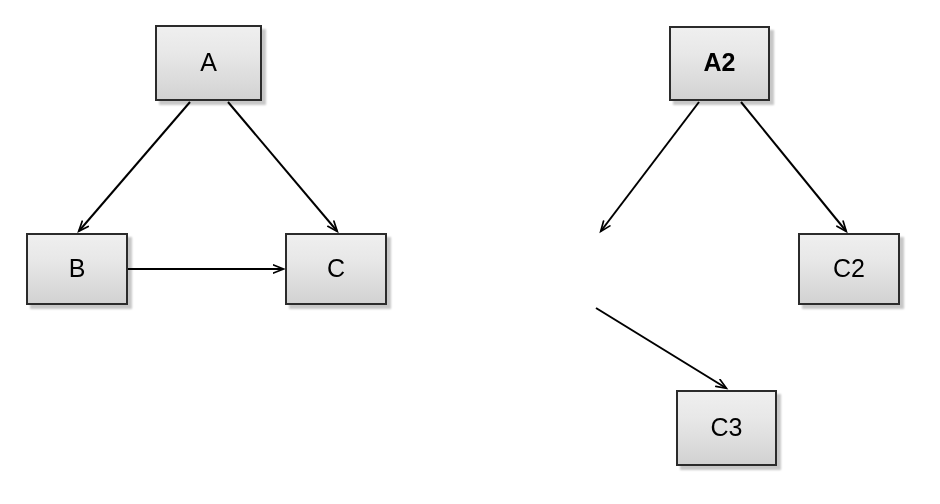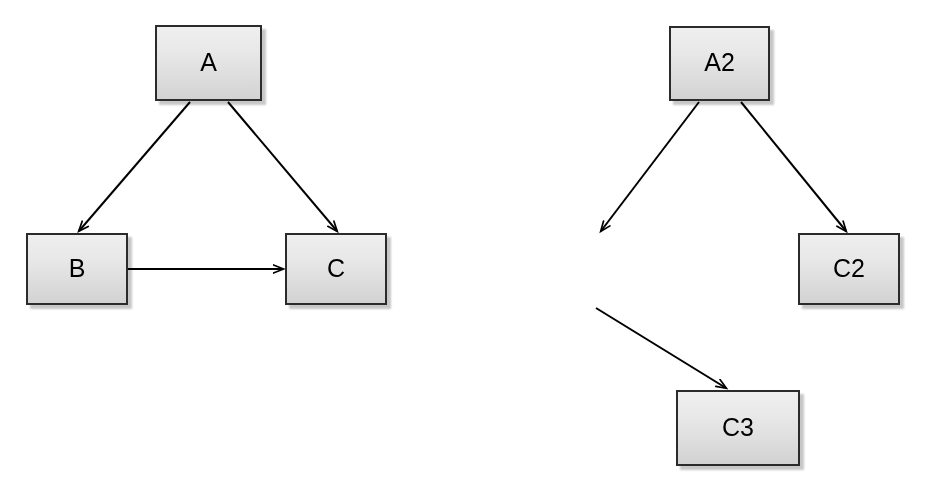--- a/index.html
+++ b/index.html
@@ -70,23 +70,23 @@
 
   <div class="node" style="left: 155px; top: 25px; width: 107px; height: 76px;">
     <span class="node-label">A</span>
   </div>
   <div class="node" style="left: 26px; top: 233px; width: 102px; height: 72px;">
     <span class="node-label">B</span>
   </div>
   <div class="node" style="left: 285px; top: 233px; width: 102px; height: 72px;">
     <span class="node-label">C</span>
   </div>
-  <div class="node" style="left: 669px; top: 26px; width: 101px; height: 75px;">
+  <div class="node" style="left: 669px; top: 26px; width: 101px; height: 75px; font-weight: bold;">
     <span class="node-label">A2</span>
   </div>
   <div class="node" style="left: 798px; top: 233px; width: 102px; height: 72px;">
     <span class="node-label">C2</span>
   </div>
-  <div class="node" style="left: 676px; top: 390px; width: 124px; height: 76px;">
+  <div class="node" style="left: 676px; top: 390px; width: 101px; height: 76px;">
     <span class="node-label">C3</span>
   </div>
 
 </div>
 
 </body></html>

